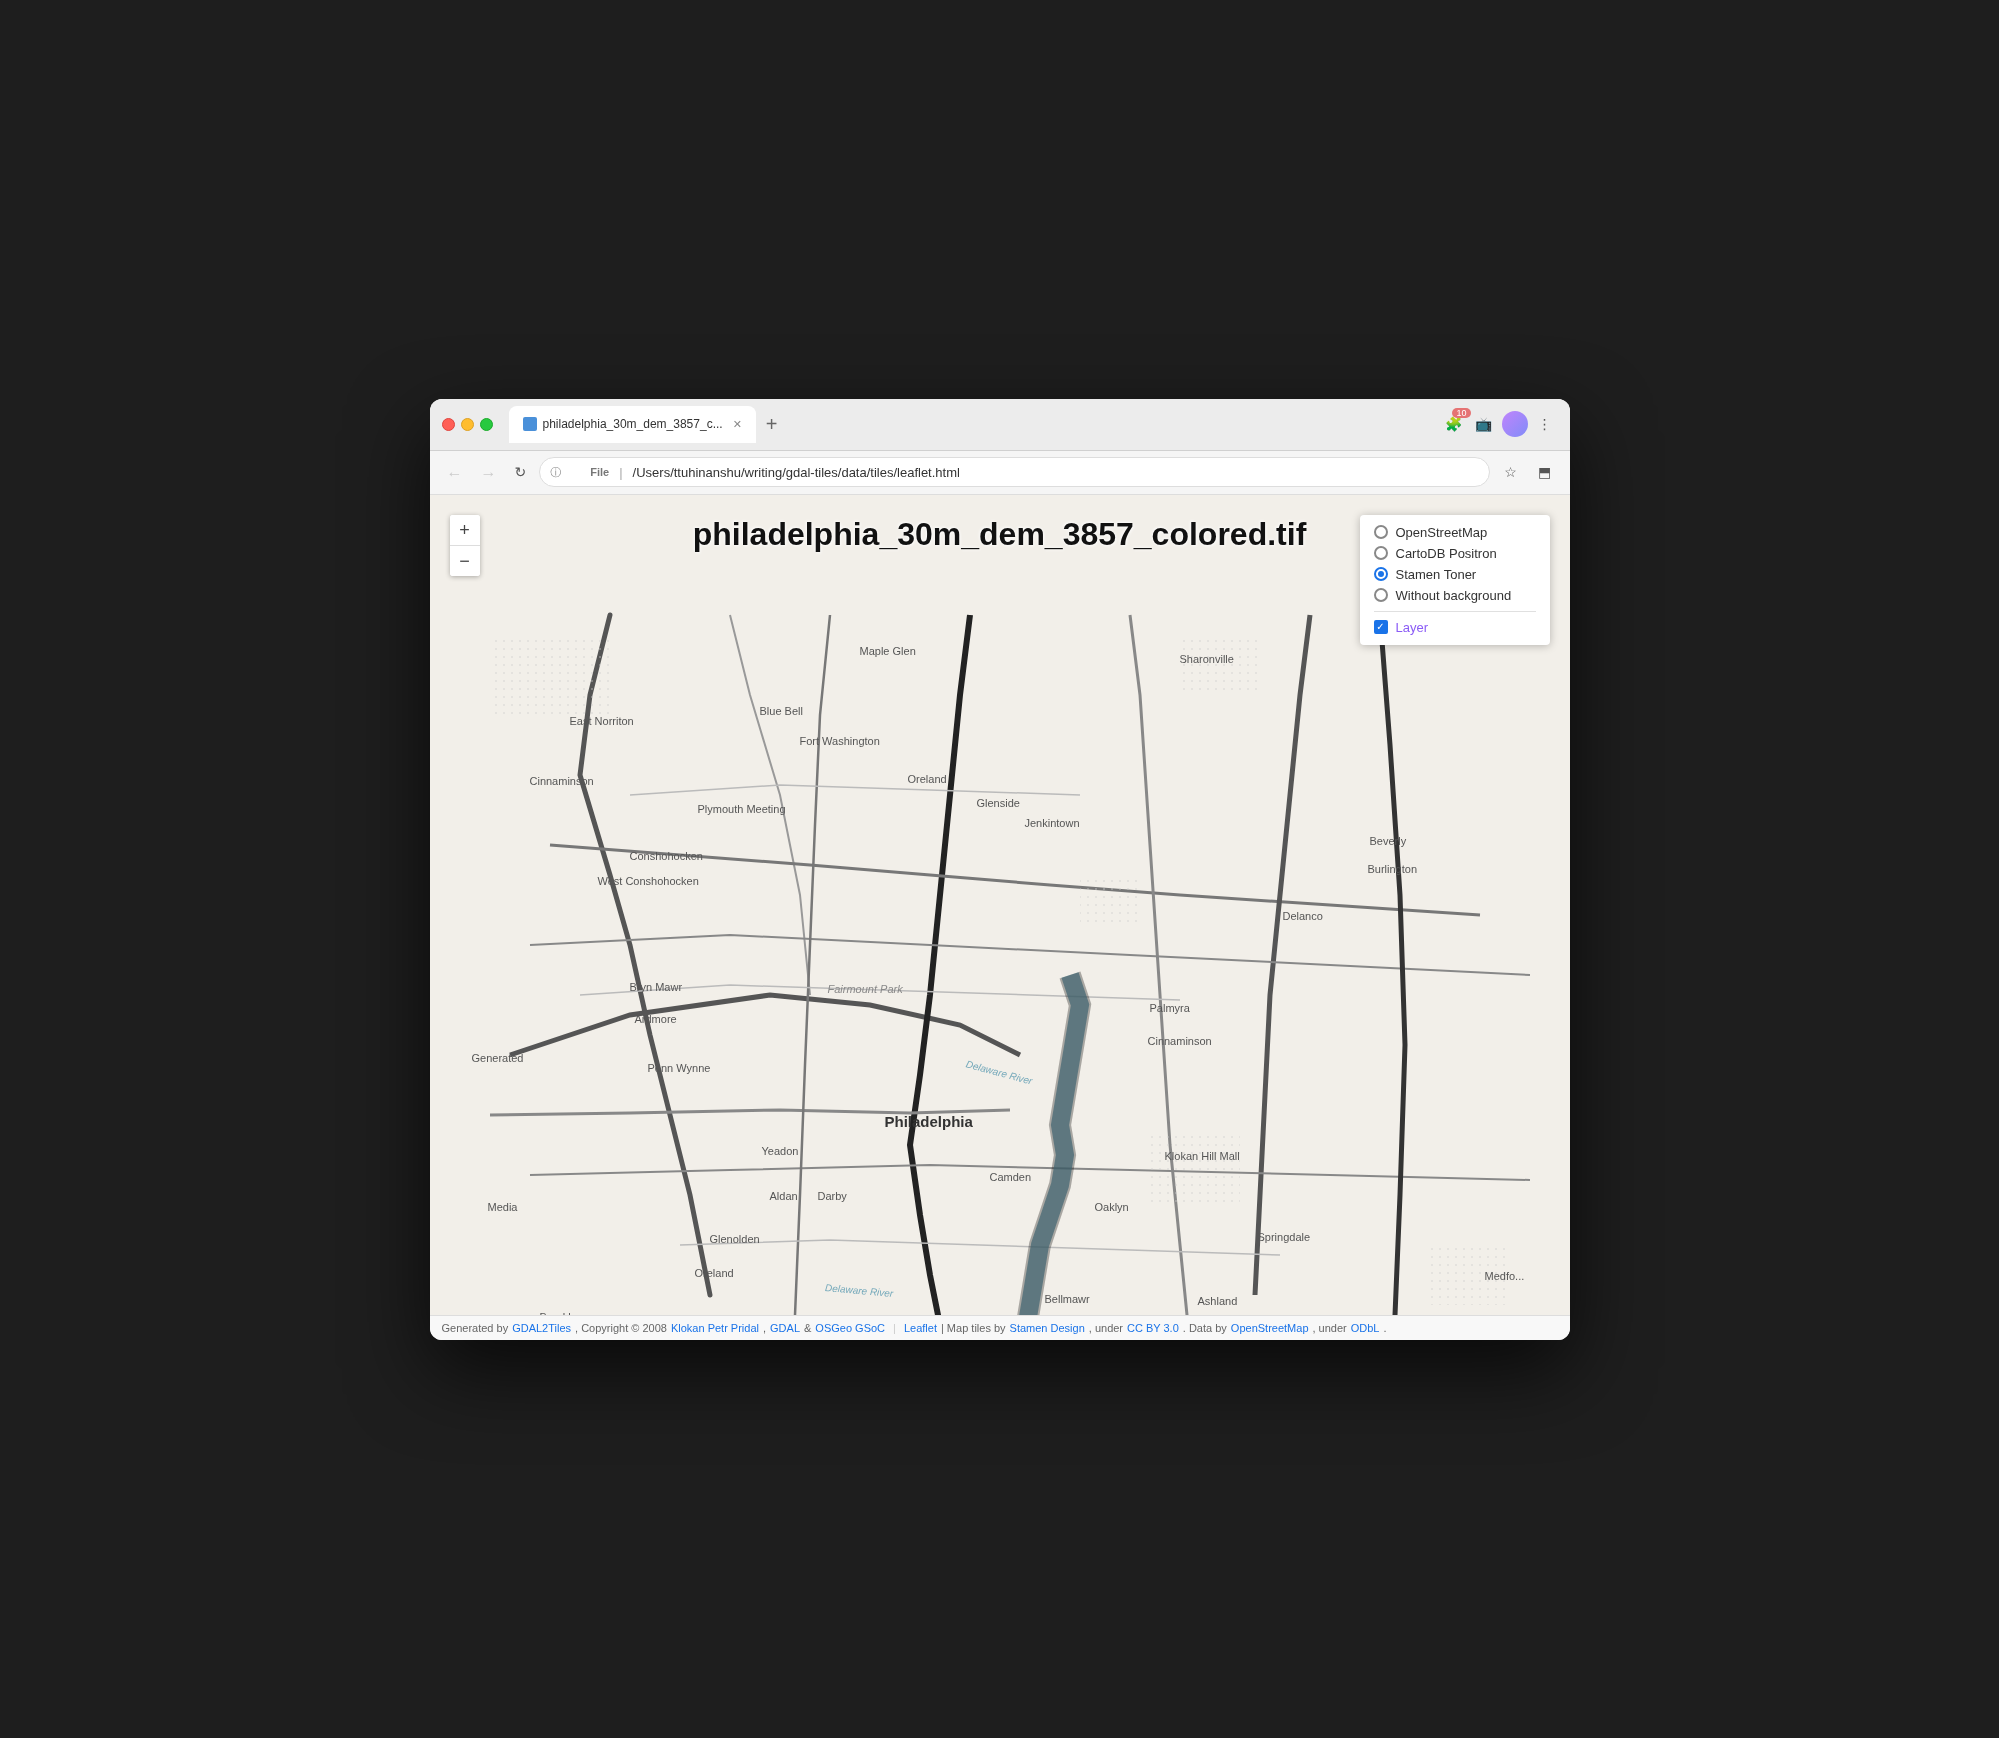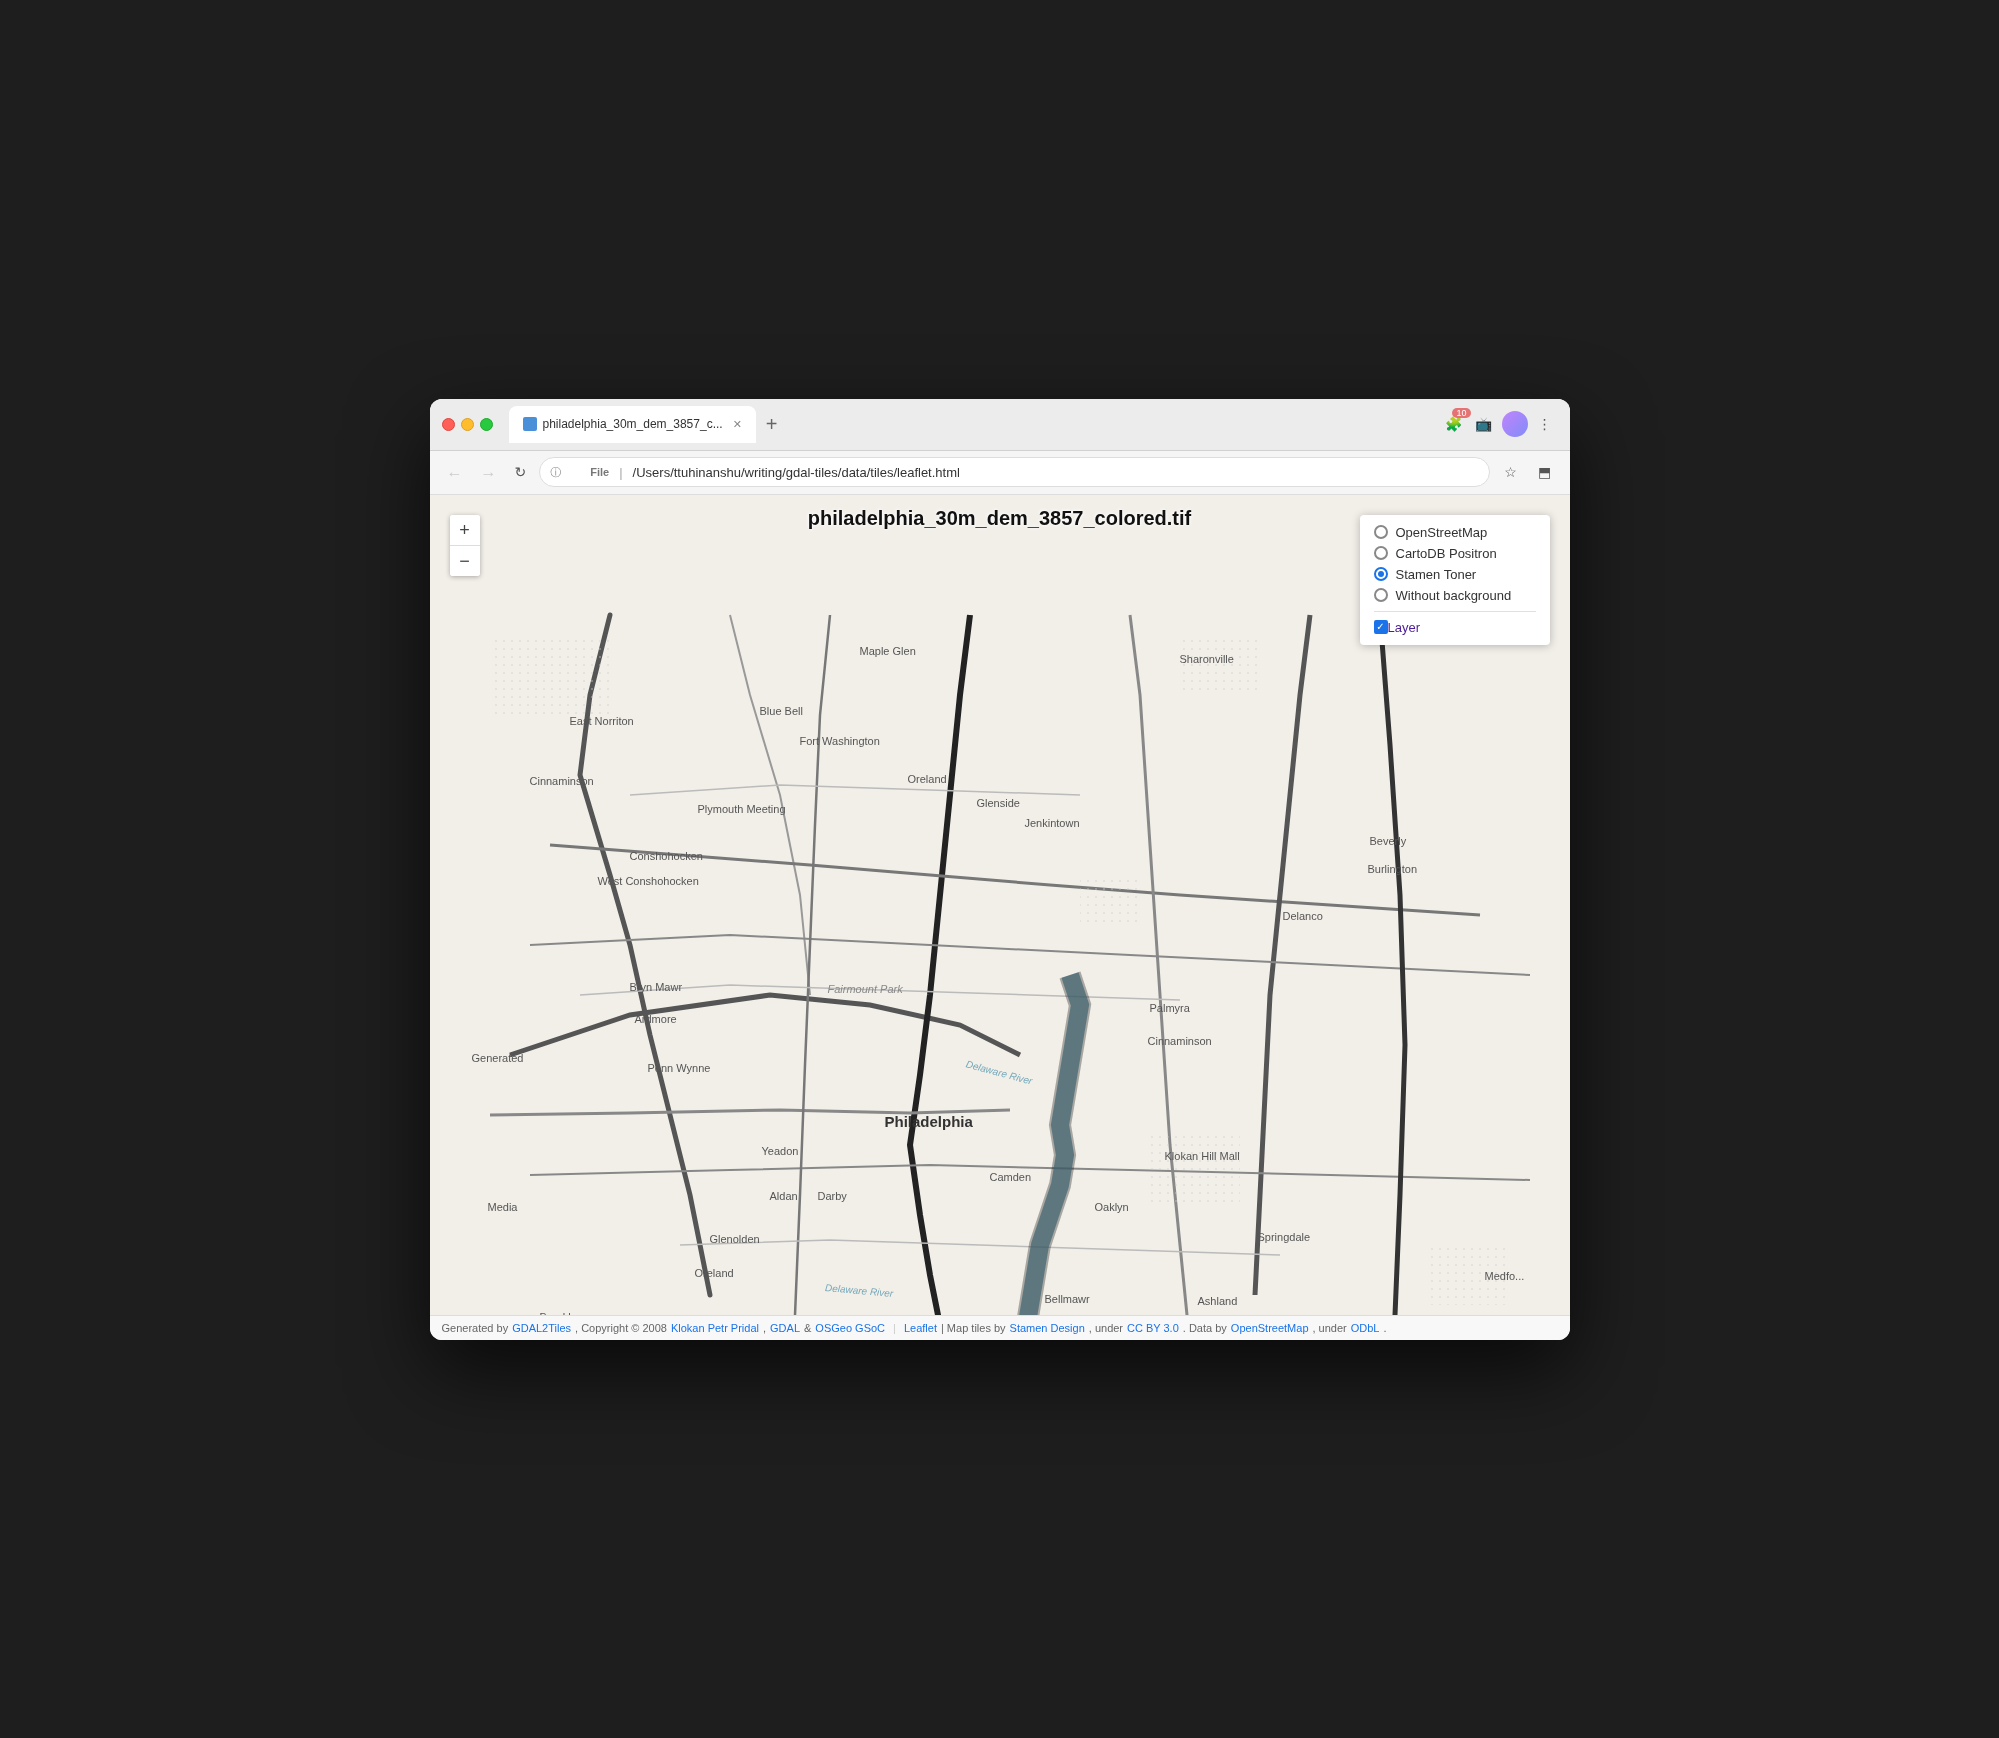--- a/index.html
+++ b/index.html
@@ -224,22 +224,23 @@
       content: '';
       width: 6px;
       height: 6px;
       border-radius: 50%;
       background: #1a73e8;
     }
     .layer-divider { height: 1px; background: #e0e0e0; margin: 8px 0; }
     .checkbox-container {
       display: flex;
       align-items: center;
+      gap: 8px;
       font-size: 13px;
-      color: #4c1d95;
+      color: #8b5cf6;
       cursor: pointer;
     }
     .checkbox-box {
       width: 14px;
       height: 14px;
       border: 2px solid #1a73e8;
       background: #1a73e8;
       border-radius: 2px;
       display: flex;
       align-items: center;
@@ -247,24 +248,24 @@
     }
     .checkbox-box::after {
       content: '✓';
       color: #fff;
       font-size: 10px;
       line-height: 1;
     }
     
     .map-title {
       position: absolute;
-      top: 12px;
+      top: 21px;
       left: 50%;
       transform: translateX(-50%);
-      font-size: 20px;
+      font-size: 32px;
       font-weight: 700;
       color: #111;
       z-index: 5;
       white-space: nowrap;
       text-shadow: 1px 1px 3px rgba(255,255,255,0.8), -1px -1px 3px rgba(255,255,255,0.8);
     }
     
     .status-bar {
       background: #f8f8f8;
       border-top: 1px solid #ddd;

